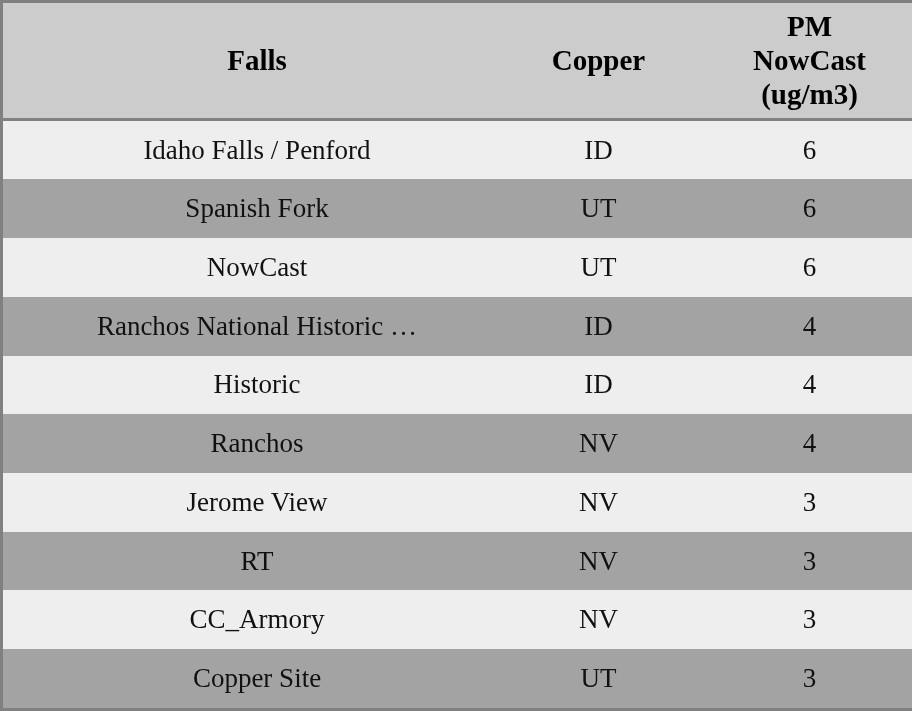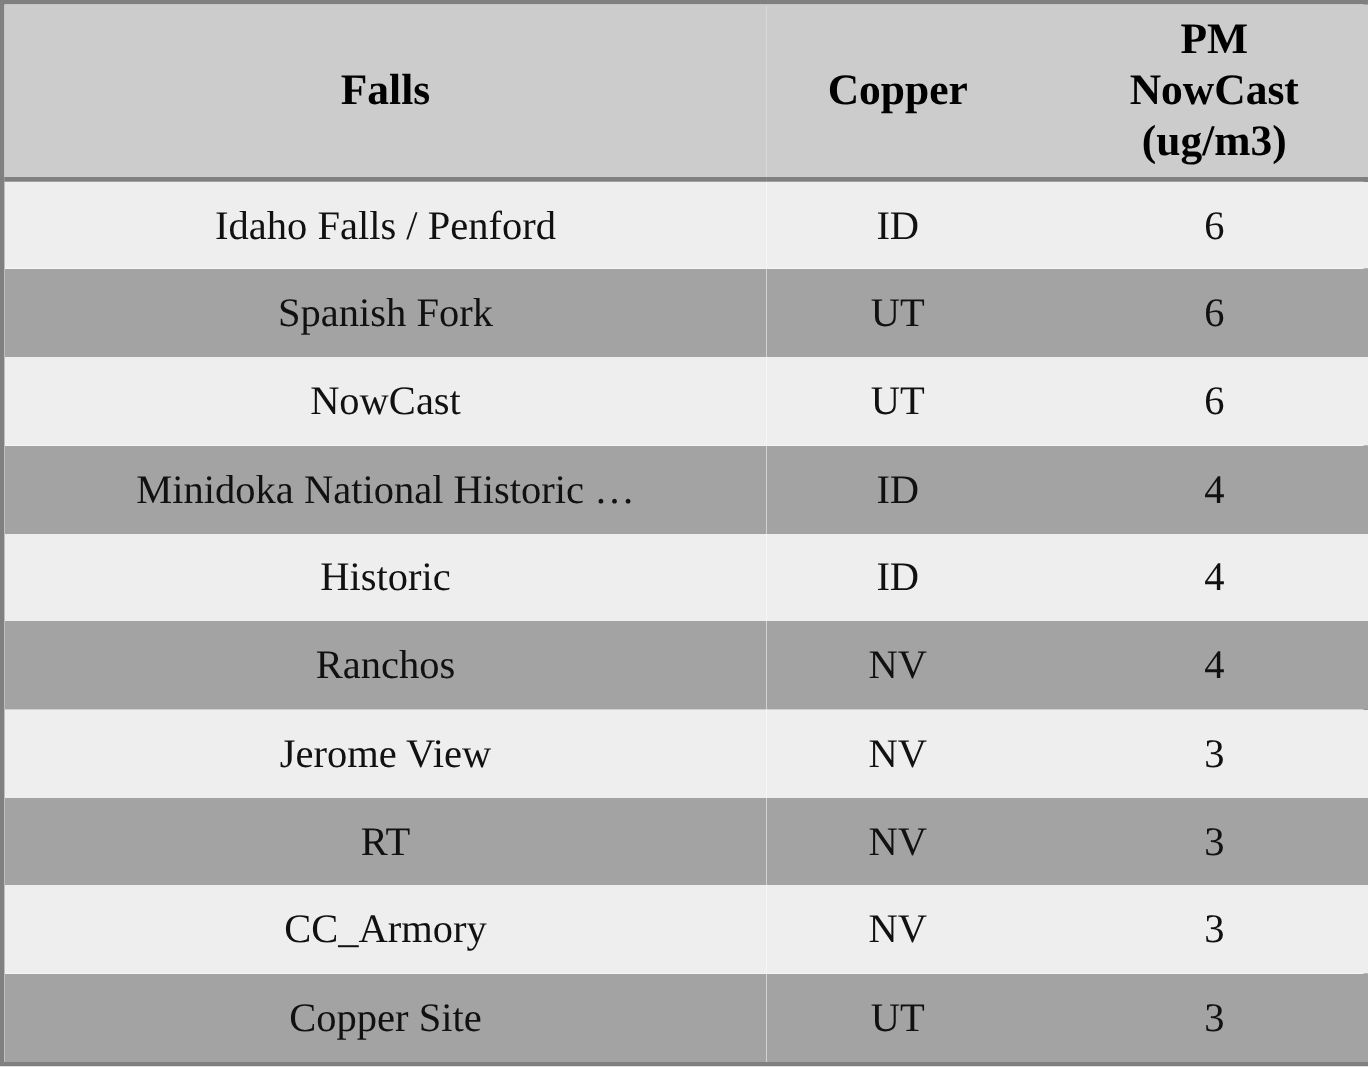--- a/index.html
+++ b/index.html
@@ -91,21 +91,21 @@
         <td>Spanish Fork</td>
         <td>UT</td>
         <td>6</td>
       </tr>
       <tr class="odd-row">
         <td>NowCast</td>
         <td>UT</td>
         <td>6</td>
       </tr>
       <tr class="even-row">
-        <td>Minidoka National Historic …</td>
+        <td>Ranchos National Historic …</td>
         <td>ID</td>
         <td>4</td>
       </tr>
       <tr class="odd-row">
         <td>Historic</td>
         <td>ID</td>
         <td>4</td>
       </tr>
       <tr class="even-row">
         <td>Ranchos</td>

